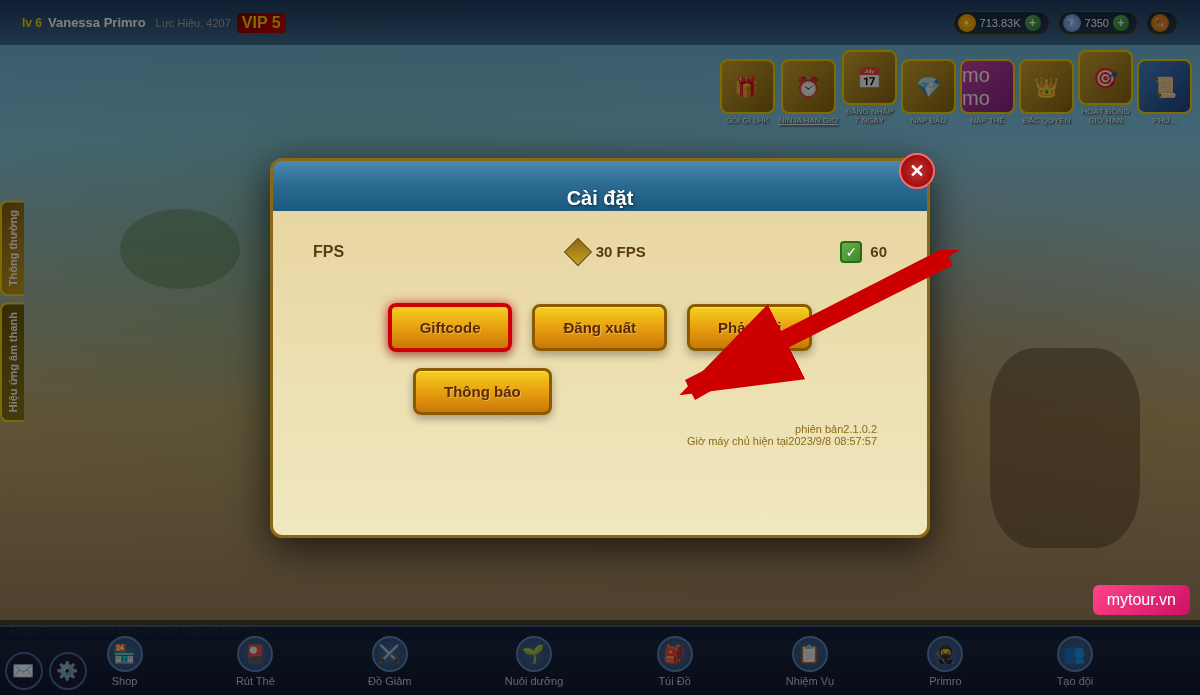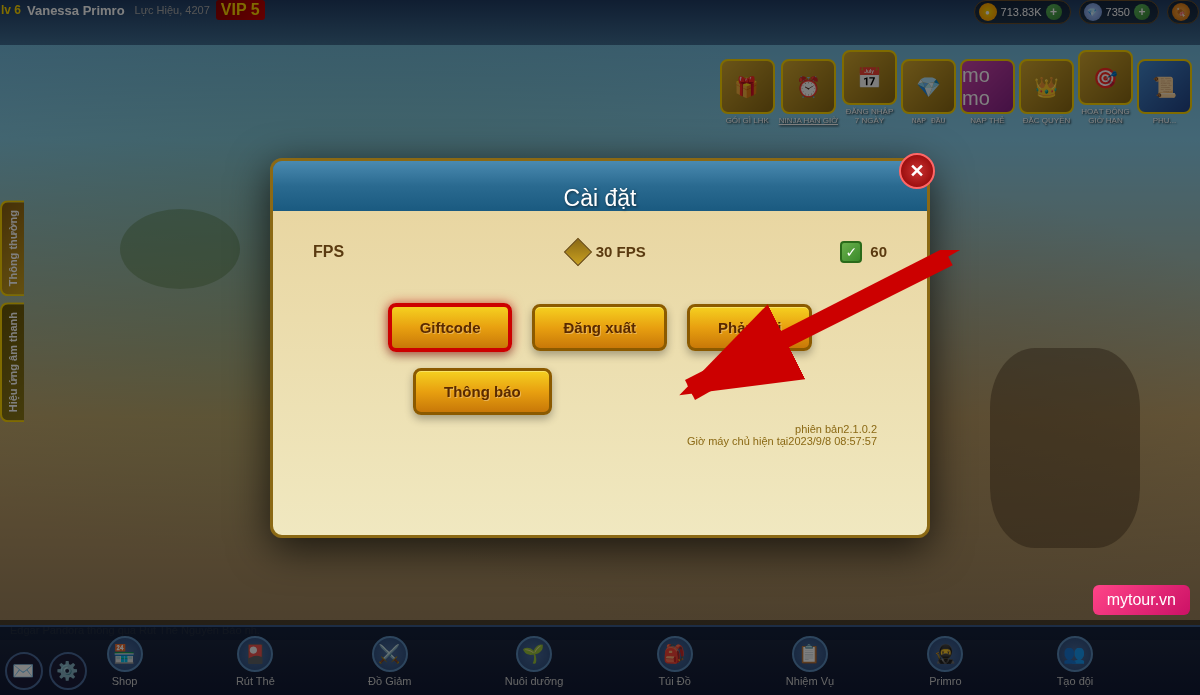--- a/index.html
+++ b/index.html
@@ -30,22 +30,22 @@
 
     
     .top-bar {
       position: absolute;
       top: 0;
       left: 0;
       right: 0;
       height: 45px;
       background: linear-gradient(180deg, rgba(20,40,80,0.85) 0%, rgba(30,60,100,0.6) 100%);
       display: flex;
-      align-items: flex-start;
-      padding: 0 1px;
+      align-items: center;
+      padding: 0 22px;
       z-index: 10;
     }
 
     .player-info {
       display: flex;
       align-items: center;
       gap: 6px;
     }
 
     .player-level {
@@ -310,22 +310,22 @@
       background: linear-gradient(180deg, #4a8ab0 0%, #2a6a90 50%, #1a5a80 100%);
       border-radius: 9px 9px 0 0;
       display: flex;
       align-items: center;
       justify-content: center;
       position: relative;
     }
 
     .modal-title {
       color: #fff;
-      font-size: 23px;
-      font-weight: normal;
+      font-size: 20px;
+      font-weight: bold;
       text-shadow: 1px 1px 3px rgba(0,0,0,0.6);
       margin-top: 25px;
     }
 
     .modal-close {
       position: absolute;
       right: -8px;
       top: -8px;
       width: 36px;
       height: 36px;
@@ -515,21 +515,21 @@
   <div class="icon-item">
     <div class="icon-img">⏰</div>
     <span class="icon-label" style="font-size:8px;text-decoration:underline;">NINJA HẠN GIỜ</span>
   </div>
   <div class="icon-item">
     <div class="icon-img">📅</div>
     <span class="icon-label" style="font-size:8px;">ĐĂNG NHẬP<br>7 NGÀY</span>
   </div>
   <div class="icon-item">
     <div class="icon-img">💎</div>
-    <span class="icon-label" style="font-size:8px;font-family:Liberation Mono, monospace;">NẠP ĐẦU</span>
+    <span class="icon-label" style="font-size:8px;">NẠP ĐẦU</span>
   </div>
   <div class="icon-item">
     <div class="icon-img" style="background:linear-gradient(135deg,#cc44aa,#882288);">mo mo</div>
     <span class="icon-label" style="font-size:8px;">NẠP THẺ</span>
   </div>
   <div class="icon-item">
     <div class="icon-img">👑</div>
     <span class="icon-label" style="font-size:8px;">ĐẶC QUYỀN</span>
   </div>
   <div class="icon-item">

